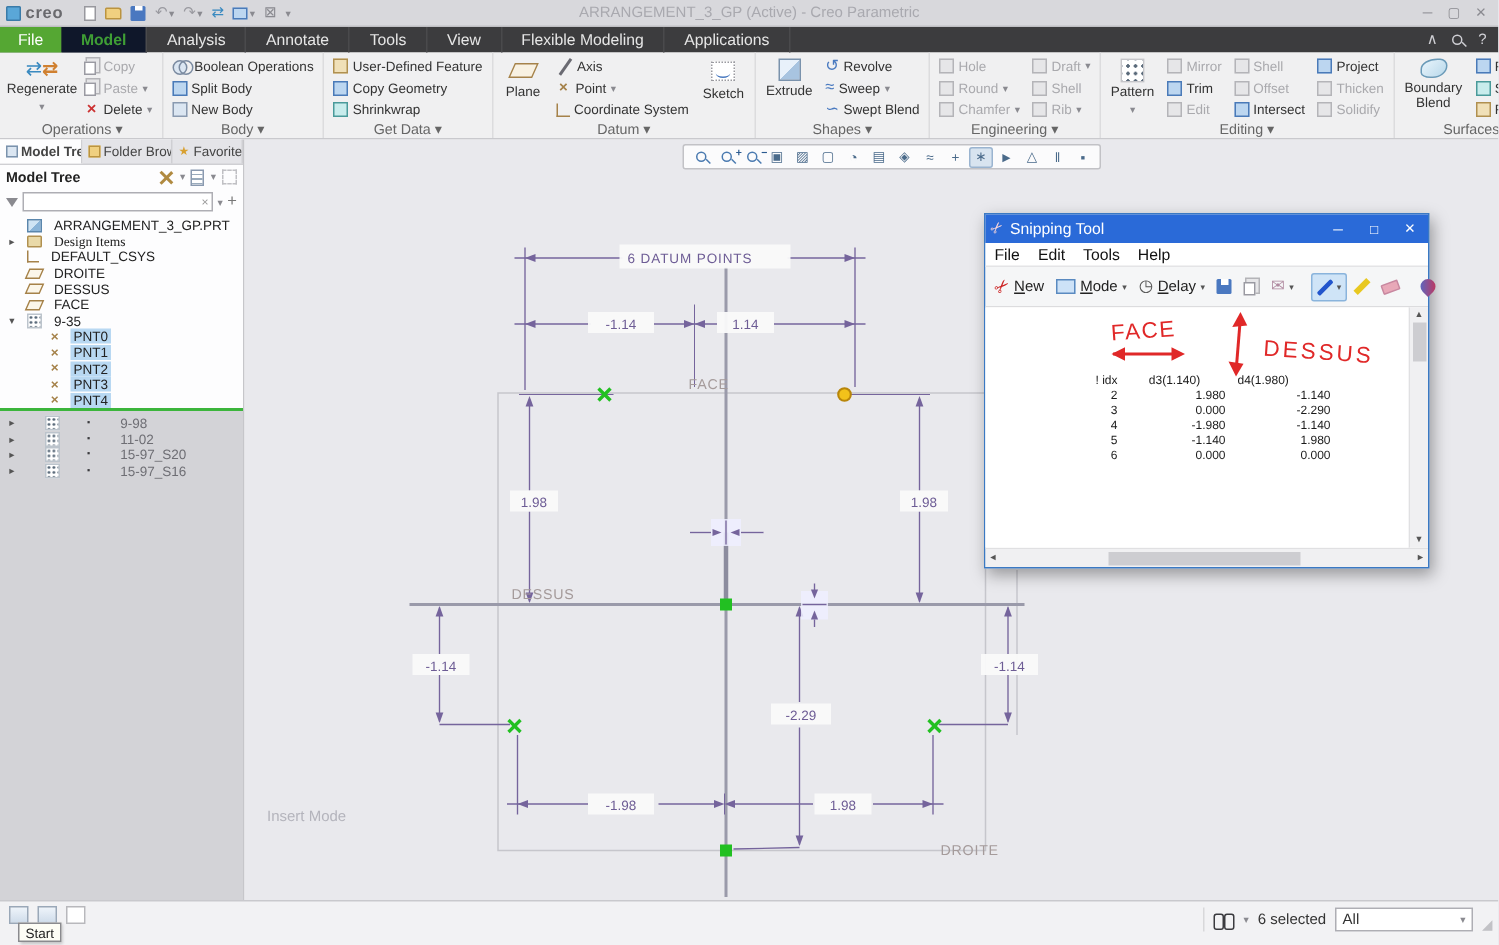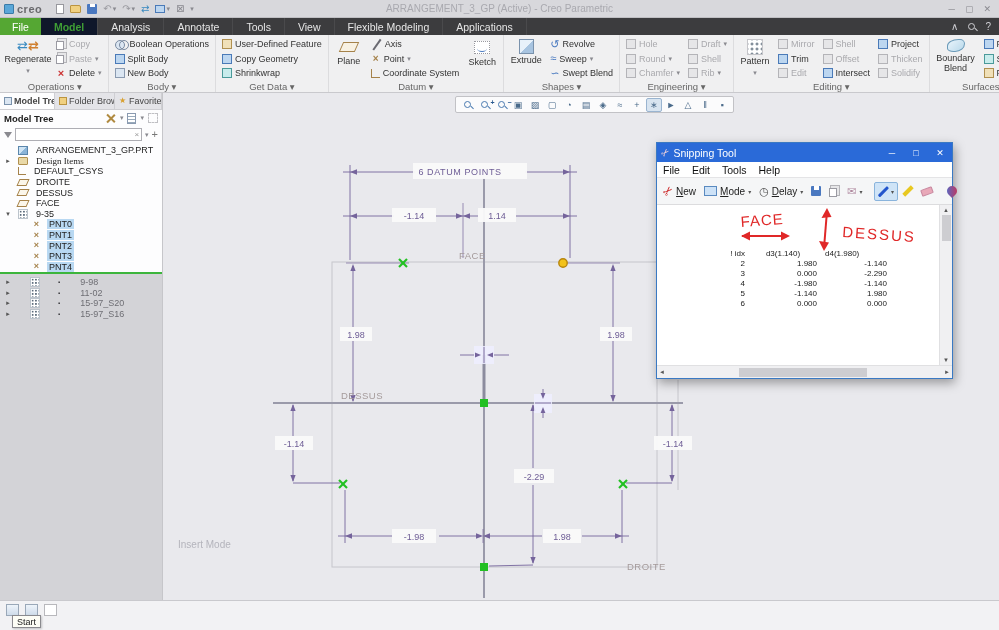--- a/index.html
+++ b/index.html
@@ -897,15 +897,26 @@
       <span class="thumb"></span>
       <span class="hrt">►</span>
     </div>
   </div>
 
   <div class="statusbar">
     <span class="sb-ico"></span>
     <span class="sb-ico"></span>
     <span class="sb-ico plain"></span>
     <span class="start-tip">Start</span>
+    <span class="sb-right">
+      <span class="vline"></span>
+      <span class="binoc"></span>
+      <span class="caret">▾</span>
+      <span class="selcount">6 selected</span>
+      <span class="combo">
+          <span>All</span>
+          <span class="caret">▾</span>
+        </span>
+      <span class="grip">◢</span>
+    </span>
   </div>
 
 </div>
 
 </body></html>

